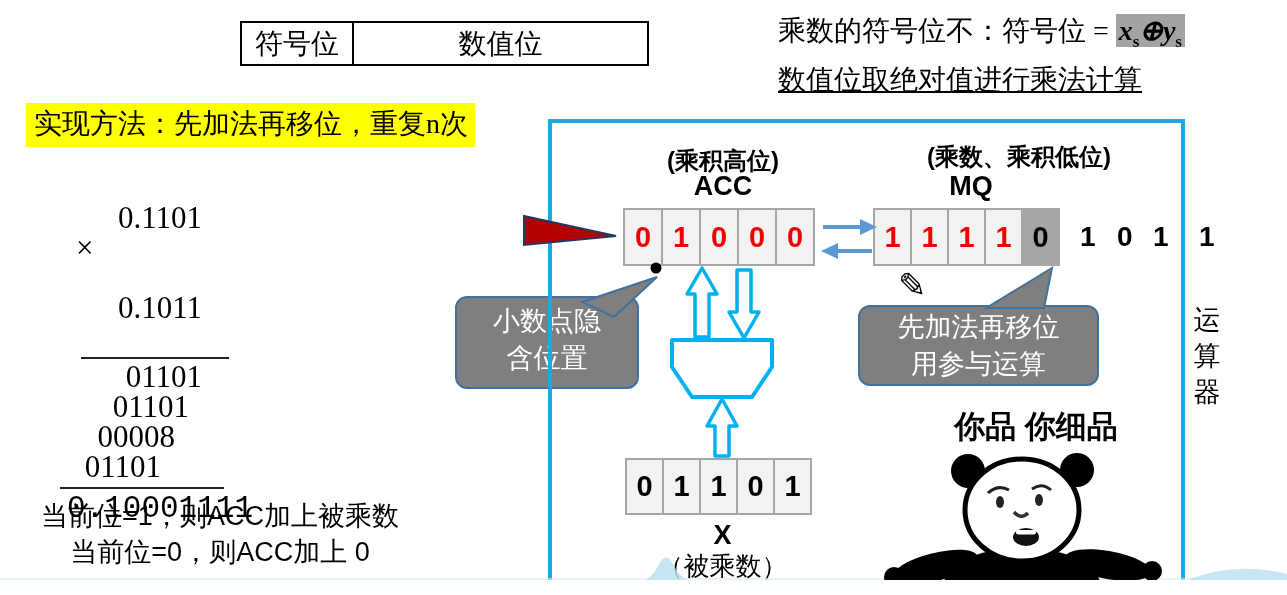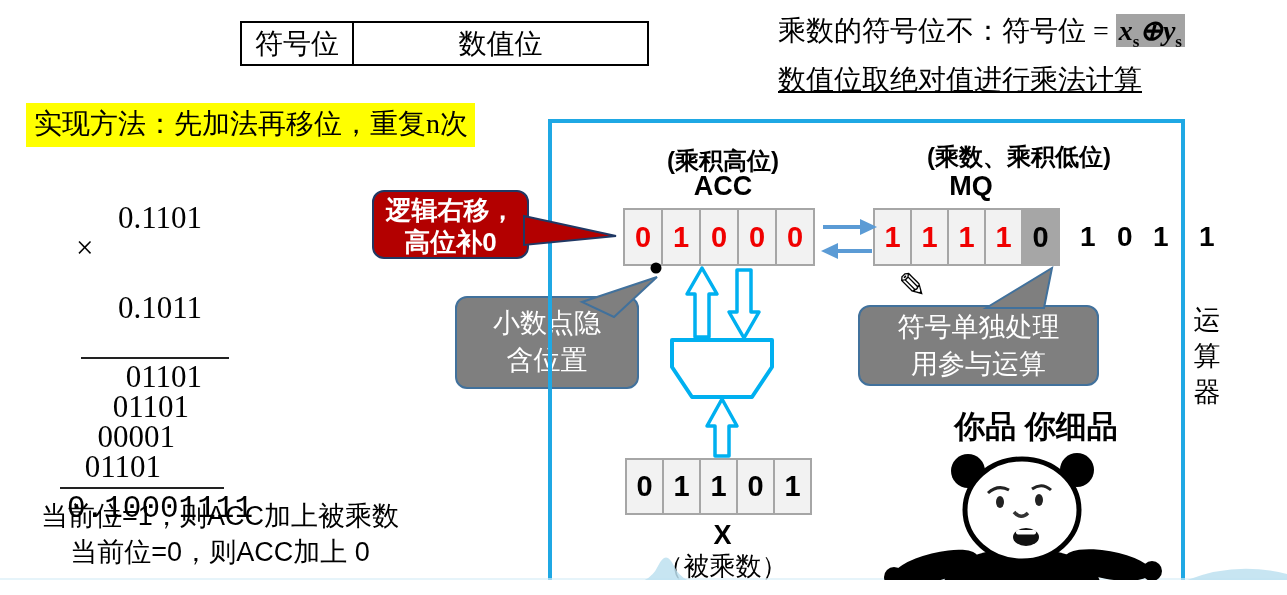--- a/index.html
+++ b/index.html
@@ -61,21 +61,21 @@
   .bit-red { color:#F00000; }
   .bitcell.graycell { background:#A6A6A6; color:#000; }
 
   .out-bit { font-size:28px; font-weight:bold; top:221px; }
 
   
   .callout { border-radius:12px; color:#fff; text-align:center; }
   .callout-red { left:372px; top:190px; width:157px; height:69px; background:#B30000;
     border:2px solid #203864; font-size:26px; font-weight:bold; line-height:32px; padding-top:2px; }
   .callout-gray { background:#7F7F7F; border:2px solid #41719C; font-size:27px; line-height:37px; }
-  .callout-decimal { left:455px; top:296px; width:184px; height:93px; padding-top:7px; }
+  .callout-decimal { left:455px; top:296px; width:184px; height:93px; padding-top:7px;font-family:Liberation Mono, monospace; }
   .callout-sign { left:858px; top:305px; width:241px; height:81px; padding-top:2px; }
 
   .meme-caption { left:905px; top:406px; width:262px; text-align:center;
     font-size:31px; font-weight:bold; white-space:nowrap; }
 
   .alu-label { left:672px; top:355px; width:100px; text-align:center;
     font-size:25px; font-weight:bold; }
 
   .x-label { left:625px; top:520px; width:195px; text-align:center; font-size:27px; font-weight:bold; }
   .x-caption { left:625px; top:549px; width:195px; text-align:center;
@@ -105,21 +105,21 @@
 
   <div class="abs worked">
     <div class="we-row we-r1">0.1101</div>
     <div class="we-row we-r2">
       <span class="we-times">×</span>
       <span>0.1011</span>
     </div>
     <div class="we-hr we-hr1"></div>
     <div class="we-row we-pp1">01101</div>
     <div class="we-row we-pp2">01101</div>
-    <div class="we-row we-pp3">00001</div>
+    <div class="we-row we-pp3">00008</div>
     <div class="we-row we-pp4">01101</div>
     <div class="we-hr we-hr2"></div>
     <div class="we-row we-res">0.10001111</div>
   </div>
 
   <div class="abs rule-notes">
     <div>当前位=1，则ACC加上被乘数</div>
     <div>当前位=0，则ACC加上 0</div>
   </div>
 
@@ -142,30 +142,26 @@
     <div class="bitcell w39 bit-red">1</div>
     <div class="bitcell w39 bit-red">1</div>
     <div class="bitcell w39 bit-red">1</div>
     <div class="bitcell w39 graycell">0</div>
   </div>
   <div class="abs out-bit" style="left:1080px;">1</div>
   <div class="abs out-bit" style="left:1117px;">0</div>
   <div class="abs out-bit" style="left:1153px;">1</div>
   <div class="abs out-bit" style="left:1199px;">1</div>
 
-  <div class="abs callout callout-red">
-    <div>逻辑右移，</div>
-    <div>高位补0</div>
-  </div>
   <div class="abs callout callout-gray callout-decimal">
     <div>小数点隐</div>
     <div>含位置</div>
   </div>
   <div class="abs callout callout-gray callout-sign">
-    <div>符号单独处理</div>
+    <div>先加法再移位</div>
     <div>用参与运算</div>
   </div>
 
   <div class="abs alu-label">ALU</div>
 
   <div class="abs register" style="left:625px; top:458px;">
     <div class="bitcell w39" style="height:57px;">0</div>
     <div class="bitcell w39" style="height:57px;">1</div>
     <div class="bitcell w39" style="height:57px;">1</div>
     <div class="bitcell w39" style="height:57px;">0</div>

